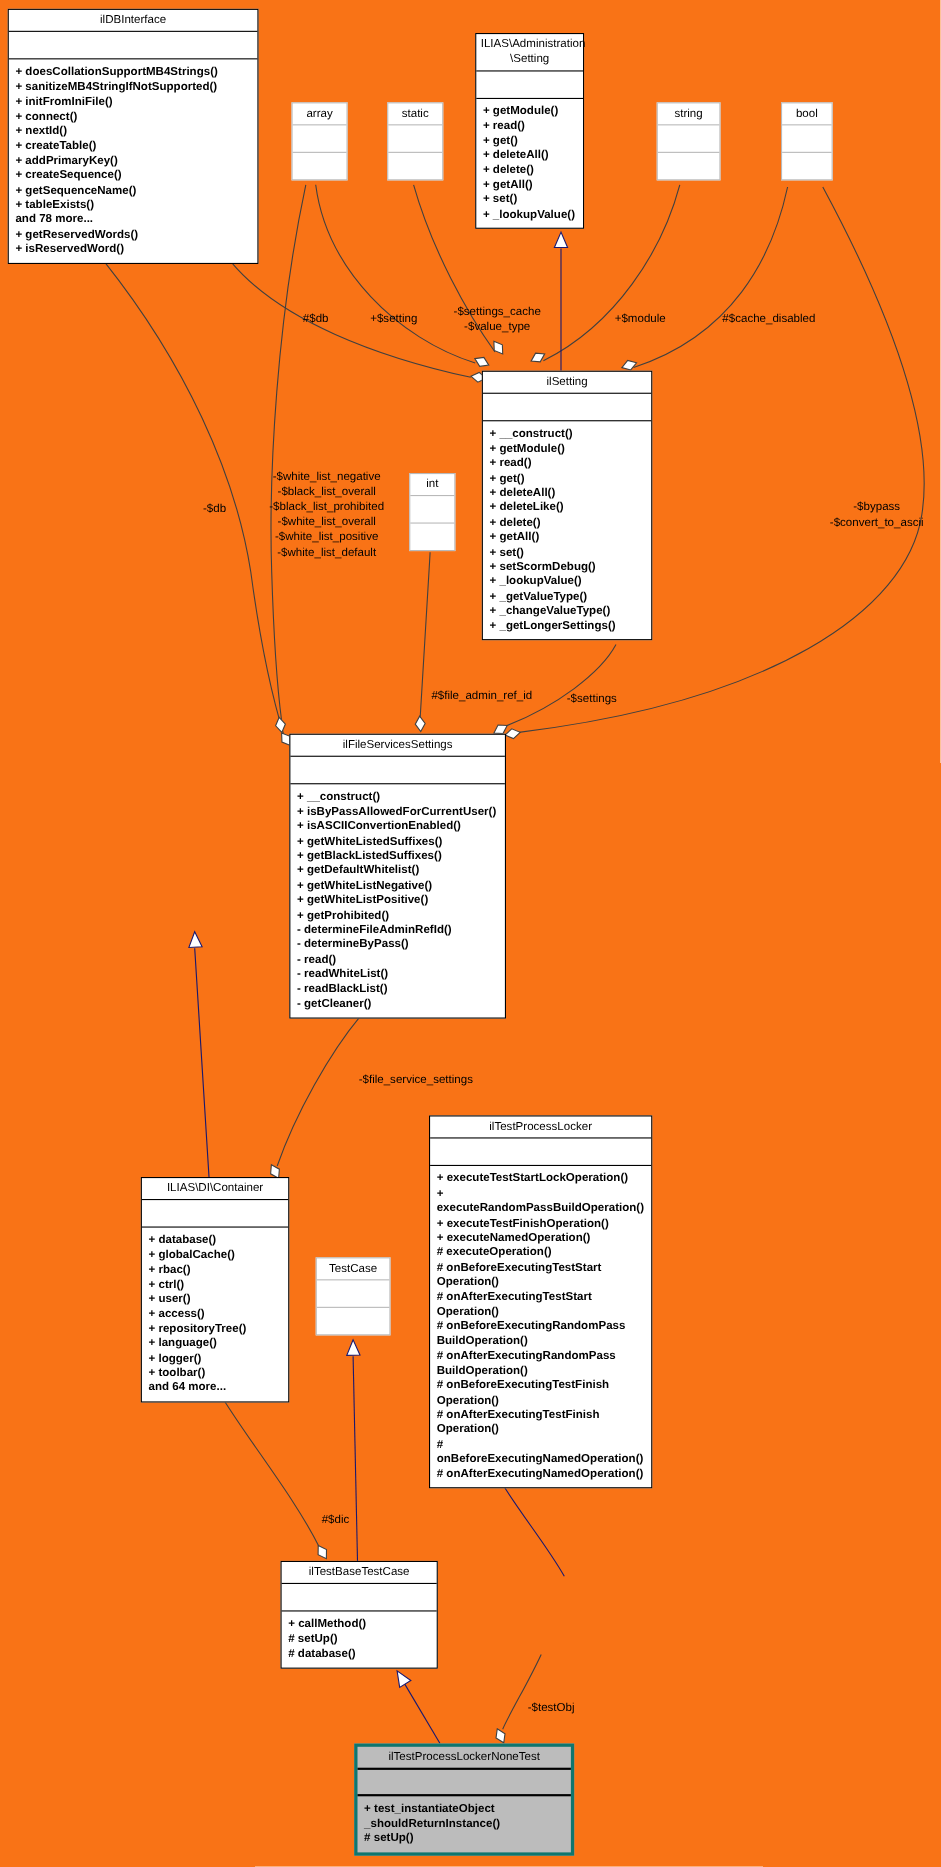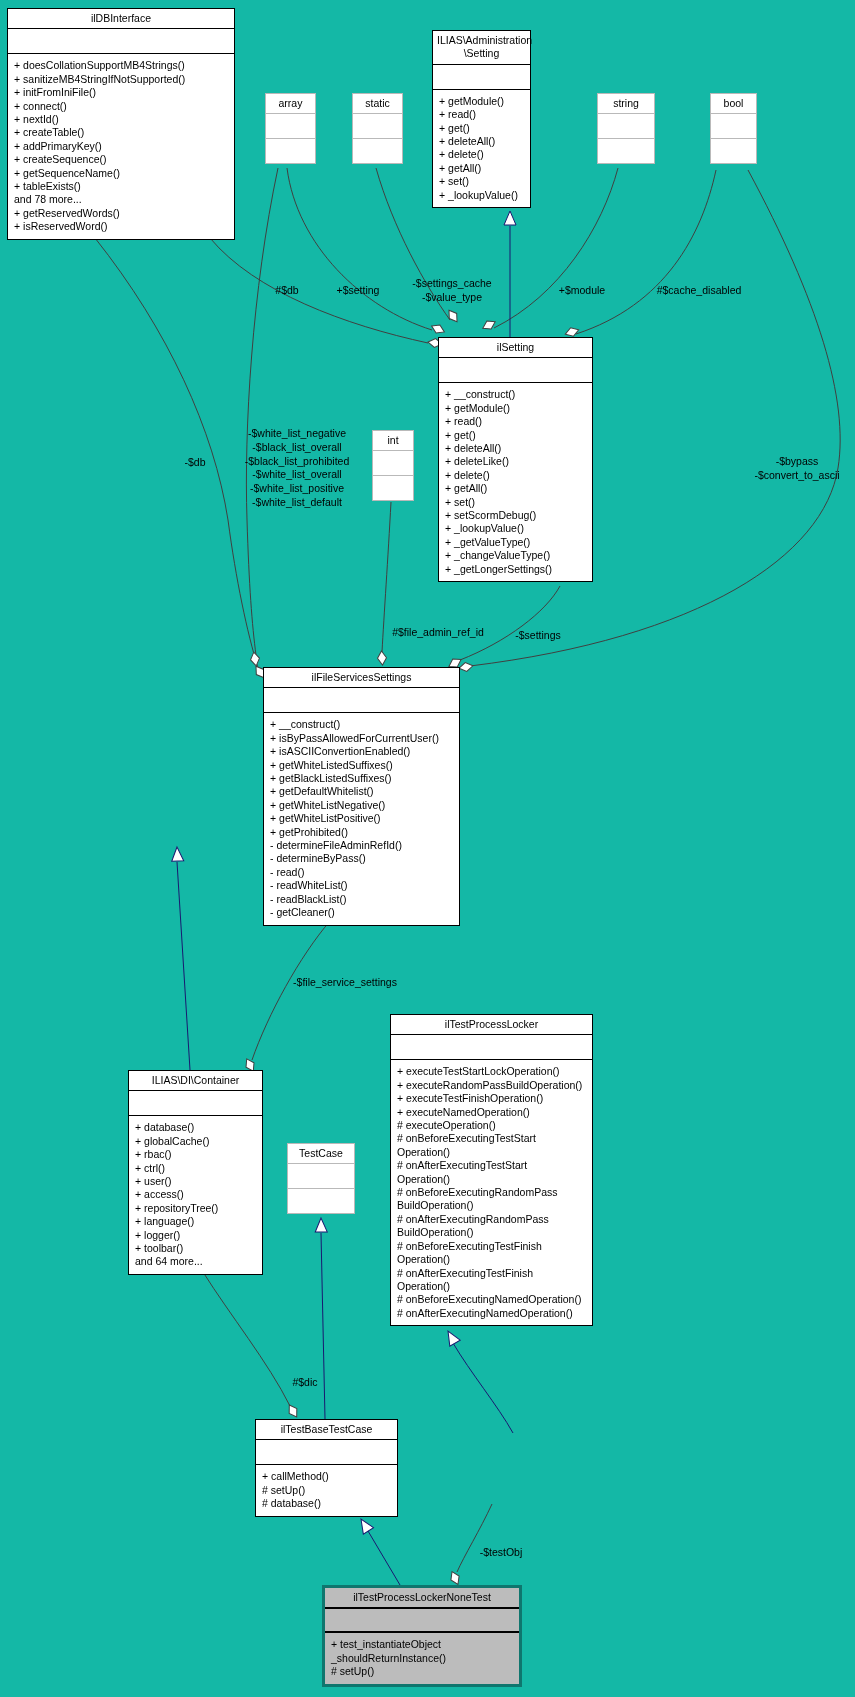--- a/index.html
+++ b/index.html
@@ -1,24 +1,24 @@
 <!DOCTYPE html>
 <html><head>
 <meta charset="utf-8">
 <style>
   html,body{margin:0;padding:0;background:#fff;}
-  #stage{position:relative;width:855px;height:1697px;background:#14b8a6;
+  #stage{position:relative;width:855px;height:1697px;background:#f97316;
          font-family:"Liberation Sans","DejaVu Sans",sans-serif;overflow:hidden;}
   svg.edges{position:absolute;left:0;top:0;}
   .cls{position:absolute;background:#fff;--bc:#000;border:1px solid var(--bc);
        font-size:10.5px;color:#000;line-height:13.4px;}
   .cls .t{text-align:center;padding:3px 4px;border-bottom:1px solid var(--bc);white-space:pre-line;}
   .cls .a{height:24px;border-bottom:1px solid var(--bc);}
   .cls > .a:last-child{border-bottom:none;}
-  .cls .m{padding:5px 5px 5px 6px;}
+  .cls .m{padding:5px 5px 5px 6px;font-weight:bold;}
   .cls .m div{white-space:pre-line;}
   .lite{--bc:#b9b9b9;}
   .hl{background:#bcbcbc;border:3px solid #0f766e;}
   .hl .t{border-bottom:2px solid #000;}
   .hl .a{height:22px;border-bottom:2px solid #000;}
   .el{position:absolute;transform:translateX(-50%);text-align:center;
       font-size:10.5px;line-height:13.8px;color:#000;white-space:pre-line;}
 </style>
 </head>
 <body>
@@ -263,17 +263,17 @@
   <div class="el" style="left:297px;top:427px">-$white_list_negative
 -$black_list_overall
 -$black_list_prohibited
 -$white_list_overall
 -$white_list_positive
 -$white_list_default</div>
   <div class="el" style="left:438px;top:626px">#$file_admin_ref_id</div>
   <div class="el" style="left:538px;top:629px">-$settings</div>
   <div class="el" style="left:797px;top:455px">-$bypass
 -$convert_to_ascii</div>
-  <div class="el" style="left:345px;top:976px">-$file_service_settings</div>
+  <div class="el" style="left:378px;top:976px">-$file_service_settings</div>
   <div class="el" style="left:305px;top:1376px">#$dic</div>
   <div class="el" style="left:501px;top:1546px">-$testObj</div>
 
 </div>
 
 </body></html>

